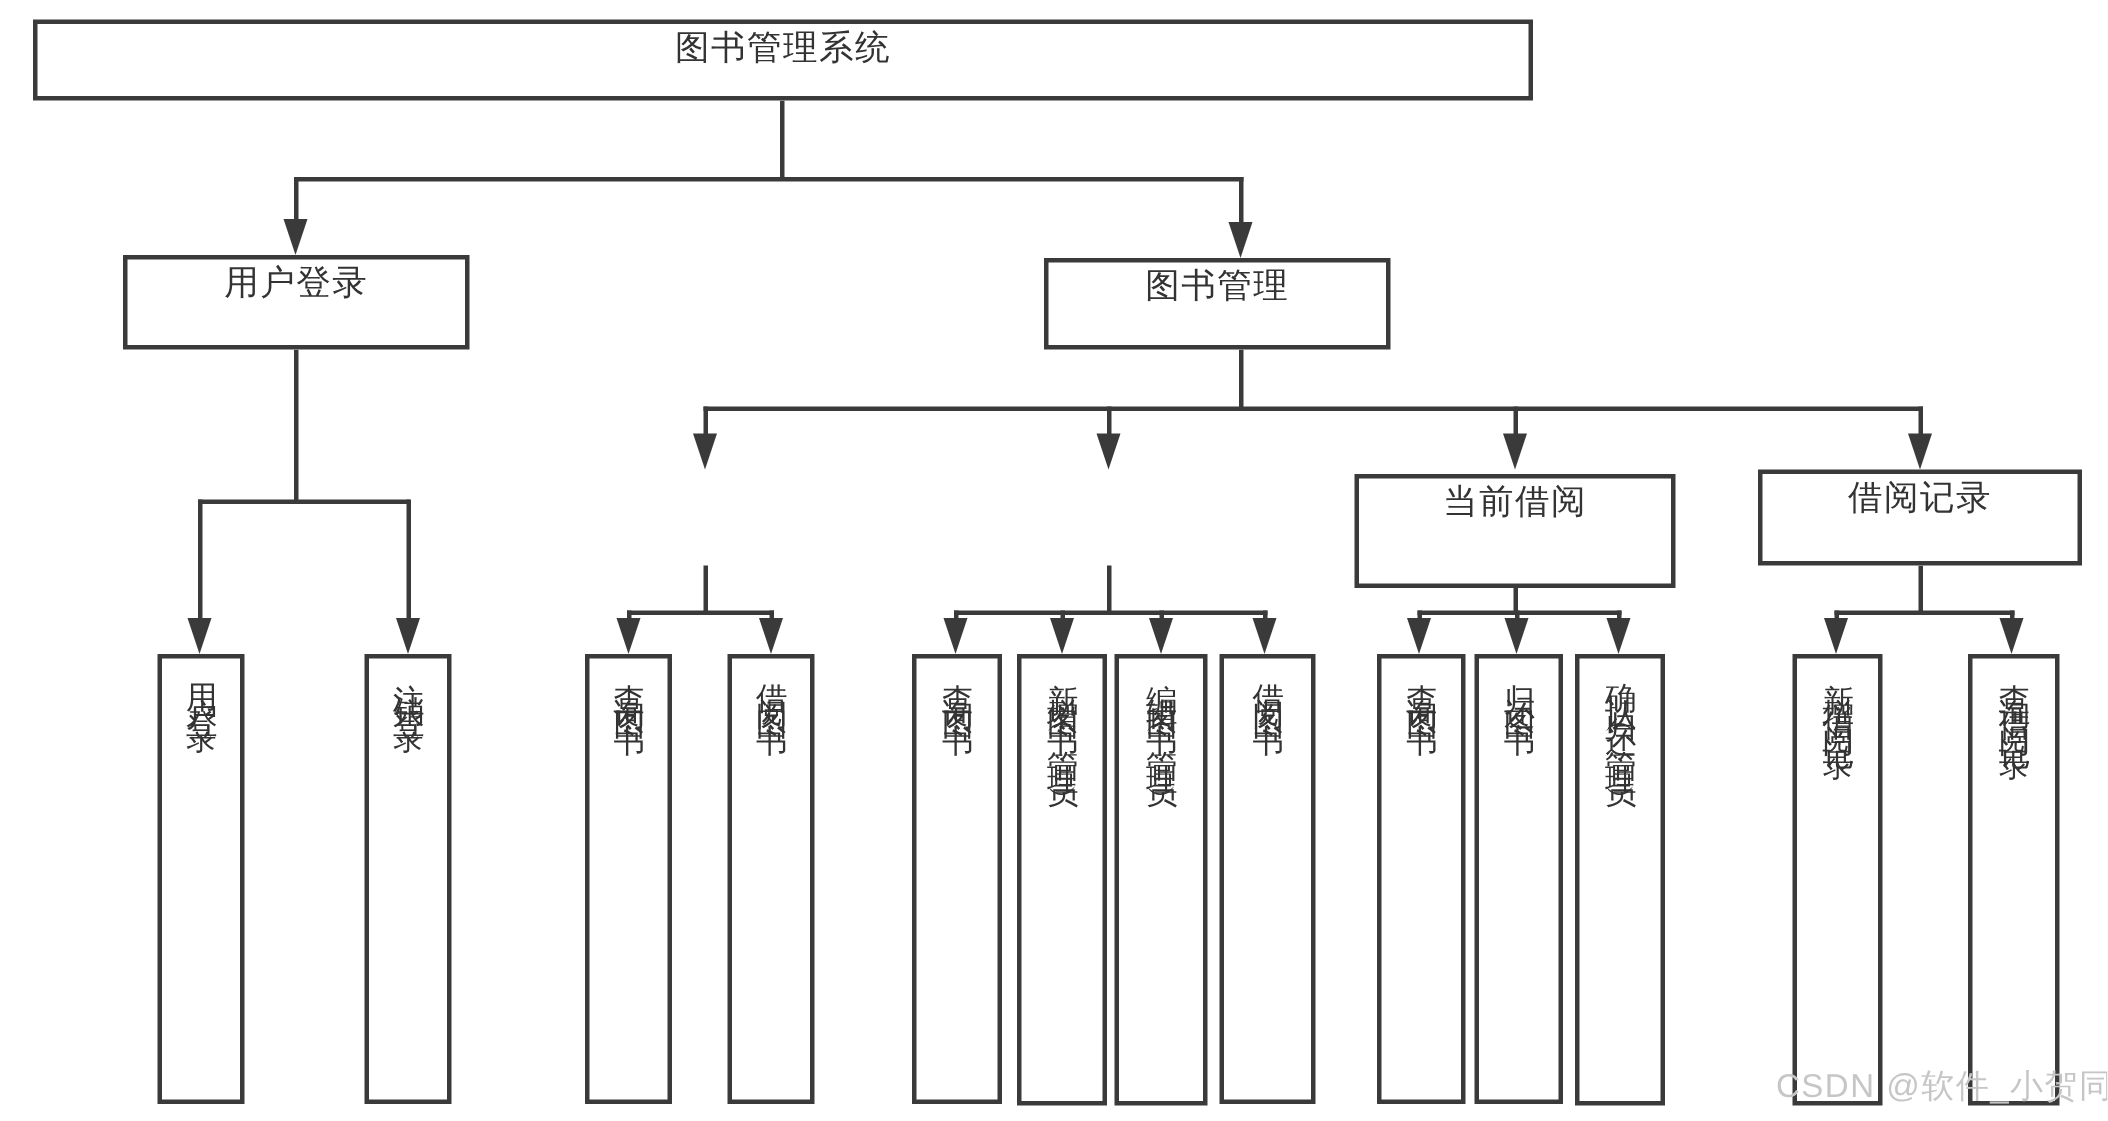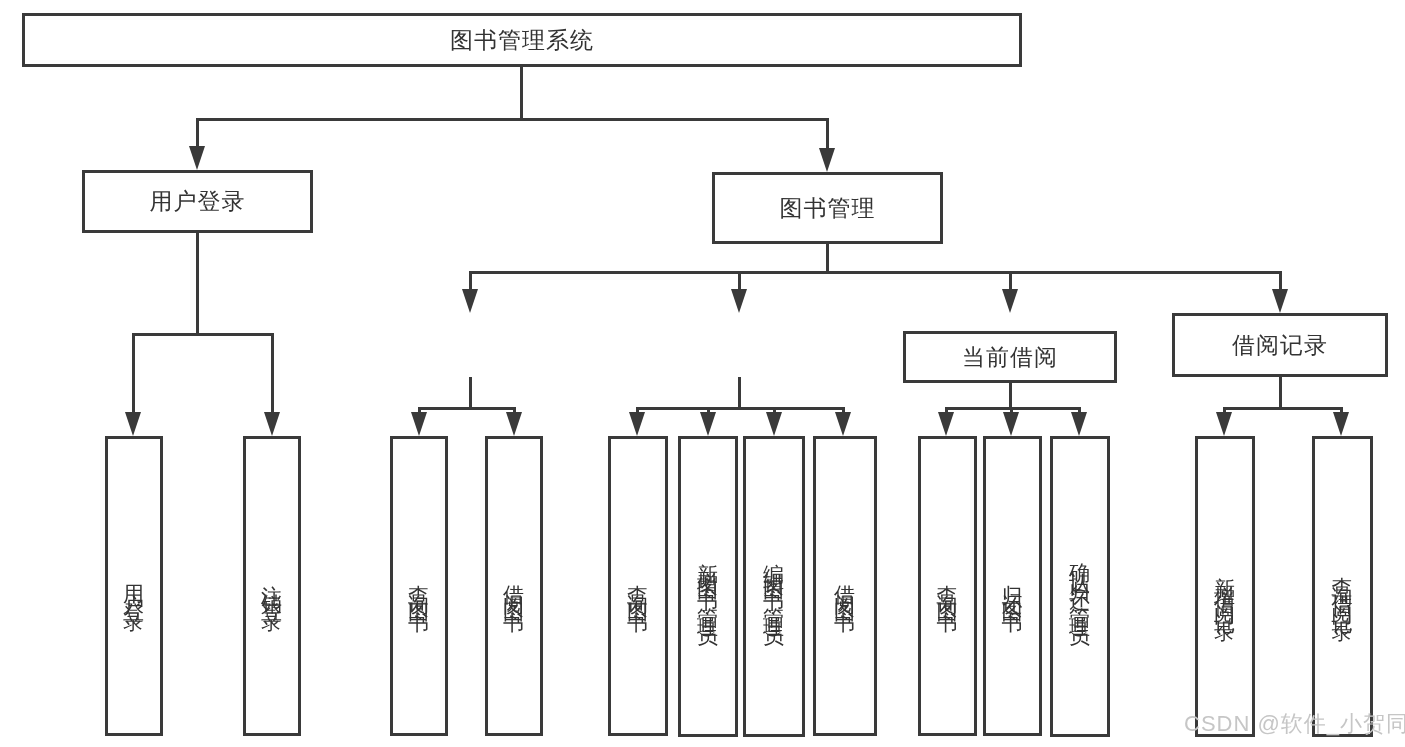--- a/index.html
+++ b/index.html
@@ -15,21 +15,21 @@
     background:var(--bg);
     font-family:"Liberation Sans","DejaVu Sans",sans-serif;
     color:var(--text);
     overflow:hidden;
   }
   .box{
     position:absolute;
     border:3px solid var(--line);
     background:#fff;
     box-sizing:border-box;
-    display:flex;align-items:center;justify-content:center;
+    display:flex;justify-content:center;
   }
   .box.h span{
     font-size:23px;
     letter-spacing:1px;
     color:var(--text);
     white-space:nowrap;
   }
   .box.v span{
     writing-mode:vertical-lr;
     text-orientation:mixed;
@@ -123,25 +123,25 @@
   <div class="ln" style="left:1340px;top:407px;width:3px;height:9px"></div>
   <div class="ah" style="left:1333px;top:412px"></div>
 
   <div class="box h" style="left:22px;top:13px;width:1000px;height:54px">
     <span>图书管理系统</span>
   </div>
 
   <div class="box h" style="left:82px;top:170px;width:231px;height:63px">
     <span>用户登录</span>
   </div>
-  <div class="box h" style="left:712px;top:172px;width:231px;height:72px">
+  <div class="box h" style="left:696px;top:172px;width:231px;height:61px">
     <span>图书管理</span>
   </div>
 
-  <div class="box h" style="left:903px;top:331px;width:214px;height:52px">
+  <div class="box h" style="left:903px;top:316px;width:214px;height:76px">
     <span>当前借阅</span>
   </div>
   <div class="box h" style="left:1172px;top:313px;width:216px;height:64px">
     <span>借阅记录</span>
   </div>
 
   <div class="box v" style="left:105px;top:436px;width:58px;height:300px">
     <span>用户登录</span>
   </div>
   <div class="box v" style="left:243px;top:436px;width:58px;height:300px">

